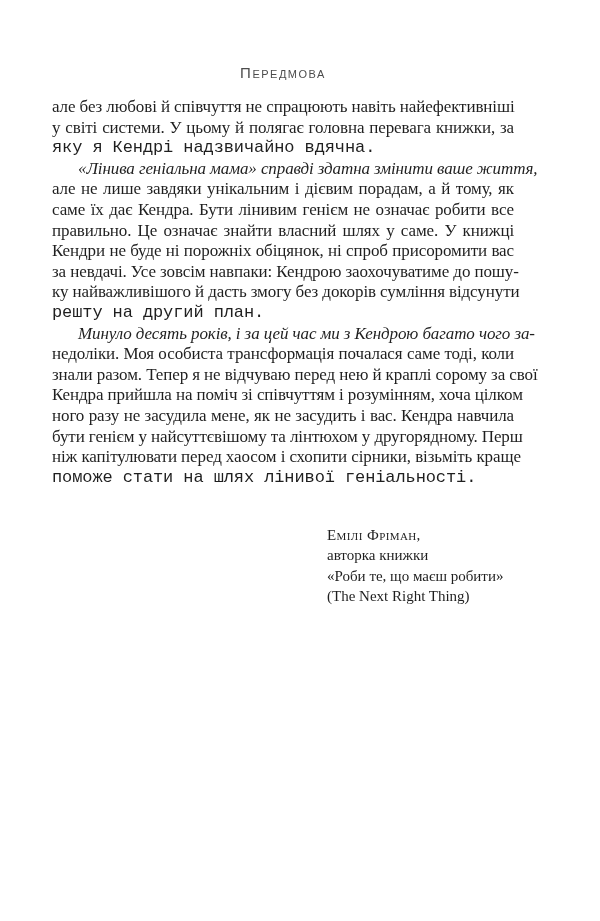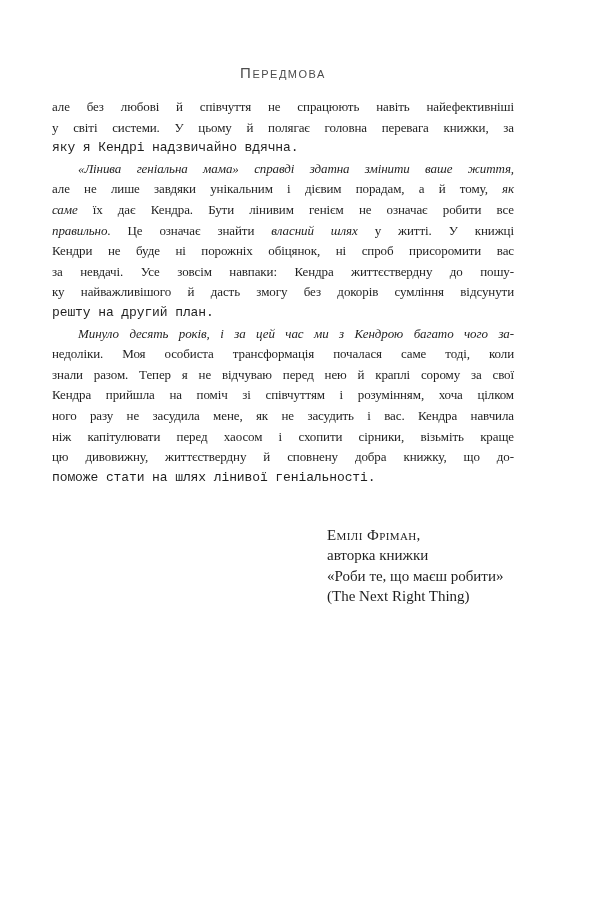--- a/index.html
+++ b/index.html
@@ -25,40 +25,39 @@
     font-variant: small-caps;
     font-size: 15px;
     letter-spacing: 1.5px;
     color: var(--head-color, #4c4c4c);
   }
   .body-text {
     position: absolute;
     top: 97px;
     left: 52px;
     width: 462px;
-    font-size: 13px;
+    font-size: 17px;
     line-height: 20.6px;
     color: var(--text-color, #1f1f1f);
     letter-spacing: -0.1px;
   }
   .line {
     text-align: justify;
     text-align-last: justify;
     white-space: nowrap;
   }
   .line.para-first.indented {
     text-indent: 26px;
     font-style: italic;
   }
   .line.para-last {
     text-align-last: left;
     font-family: Liberation Mono, monospace;
   }
   .it {
-    font-style: italic;
   }
   .signature {
     position: absolute;
     top: 525px;
     left: 327px;
     font-size: 15px;
     line-height: 20.4px;
     color: var(--text-color, #1f1f1f);
   }
   .sig-name {
@@ -75,32 +74,32 @@
     <span>Передмова</span>
   </header>
 
   <main class="body-text" id="body-text">
       <div class="line para-first"><span>але без любові й співчуття не спрацюють навіть найефективніші</span></div>
       <div class="line"><span>у світі системи. У цьому й полягає головна перевага книжки, за</span></div>
       <div class="line para-last"><span>яку я Кендрі надзвичайно вдячна.</span></div>
       <div class="line para-first indented"><span>«Лінива геніальна мама» справді здатна змінити ваше життя,</span></div>
       <div class="line"><span>але не лише завдяки унікальним і дієвим порадам, а й тому, </span><span class="it">як</span></div>
       <div class="line"><span class="it">саме</span><span> їх дає Кендра. Бути лінивим генієм не означає робити все</span></div>
-      <div class="line"><span class="it">правильно</span><span>. Це означає знайти </span><span class="it">власний шлях</span><span> у житті. У книжці</span></div>
+      <div class="line"><span class="it">правильно</span><span>. Це означає знайти </span><span class="it">власний шлях</span><span> у саме. У книжці</span></div>
       <div class="line"><span>Кендри не буде ні порожніх обіцянок, ні спроб присоромити вас</span></div>
-      <div class="line"><span>за невдачі. Усе зовсім навпаки: Кендра життєствердну до пошу-</span></div>
+      <div class="line"><span>за невдачі. Усе зовсім навпаки: Кендрою заохочуватиме до пошу-</span></div>
       <div class="line"><span>ку найважливішого й дасть змогу без докорів сумління відсунути</span></div>
       <div class="line para-last"><span>решту на другий план.</span></div>
       <div class="line para-first indented"><span>Минуло десять років, і за цей час ми з Кендрою багато чого за-</span></div>
       <div class="line"><span>недоліки. Моя особиста трансформація почалася саме тоді, коли</span></div>
       <div class="line"><span>знали разом. Тепер я не відчуваю перед нею й краплі сорому за свої</span></div>
       <div class="line"><span>Кендра прийшла на поміч зі співчуттям і розумінням, хоча цілком</span></div>
       <div class="line"><span>ного разу не засудила мене, як не засудить і вас. Кендра навчила</span></div>
+      <div class="line"><span>бути генієм у найсуттєвішому та лінтюхом у другорядному. Перш</span></div>
       <div class="line"><span>ніж капітулювати перед хаосом і схопити сірники, візьміть краще</span></div>
-      <div class="line"><span>цю дивовижну, життєствердну й сповнену добра книжку, що до-</span></div>
       <div class="line para-last"><span>поможе стати на шлях лінивої геніальності.</span></div>
     </main>
 
   <aside class="signature">
     <div class="sig-line sig-name">Емілі Фріман,</div>
     <div class="sig-line">авторка книжки</div>
     <div class="sig-line">«Роби те, що маєш робити»</div>
     <div class="sig-line">(The Next Right Thing)</div>
   </aside>
 

